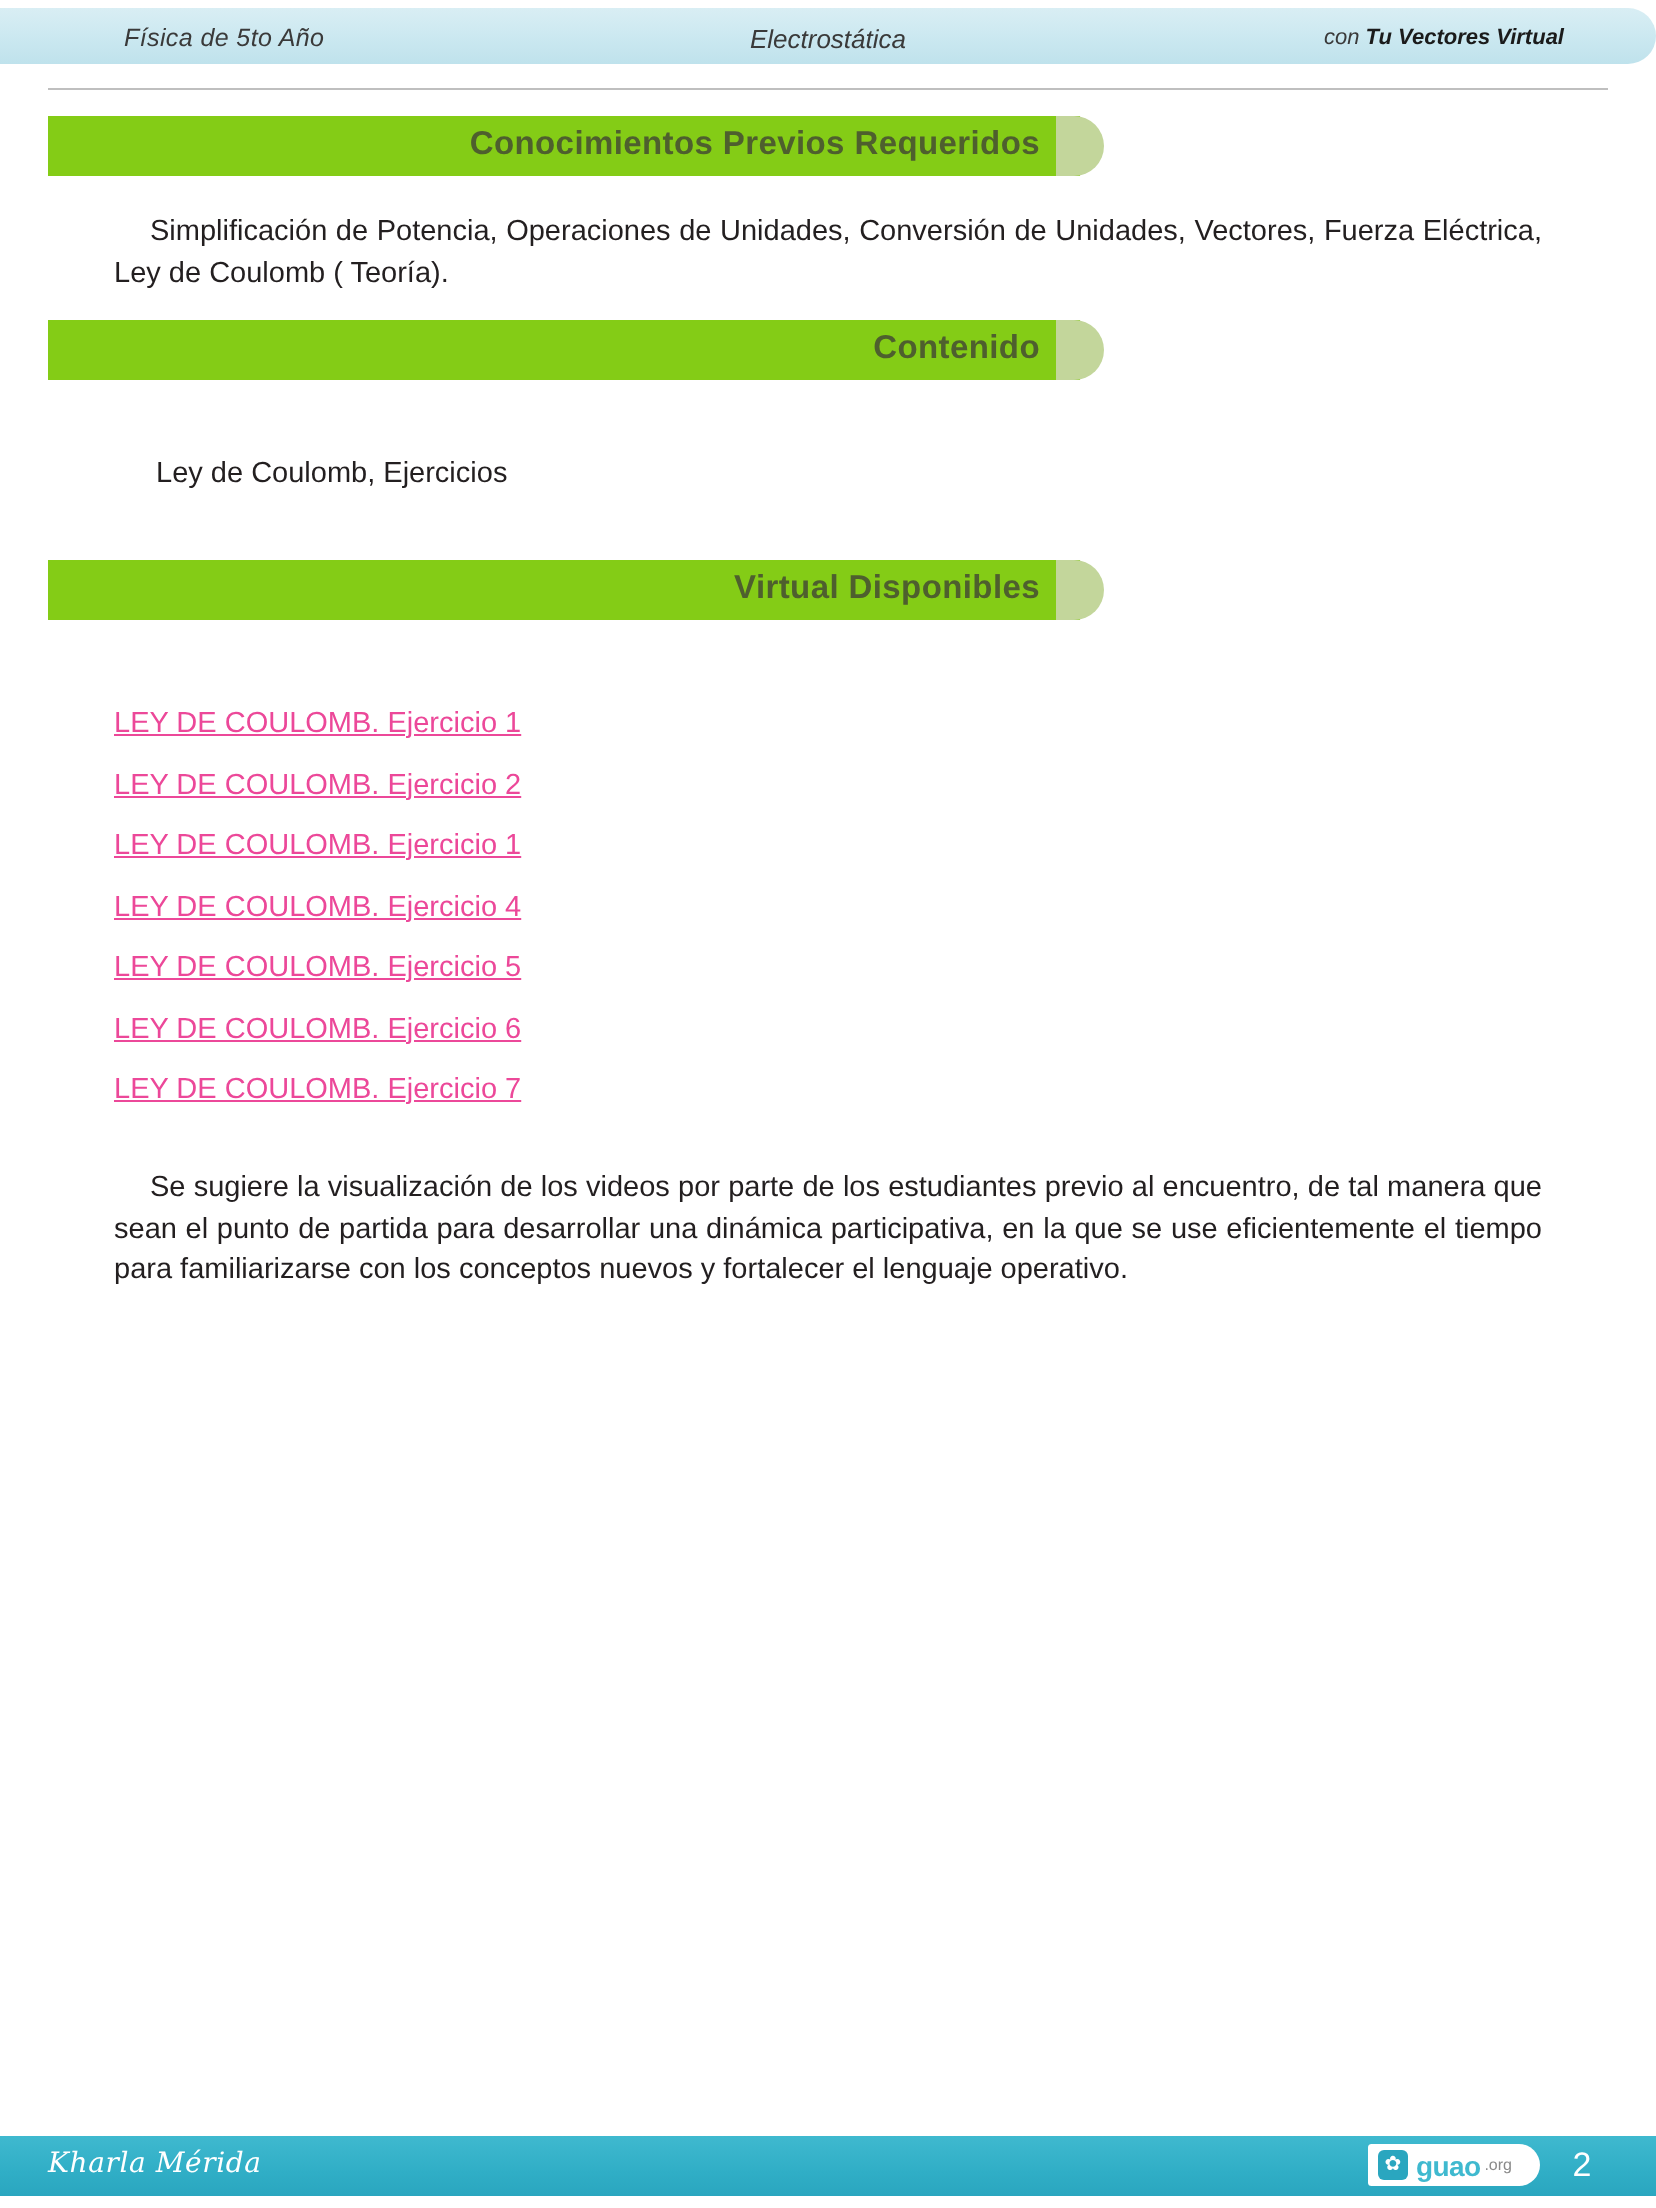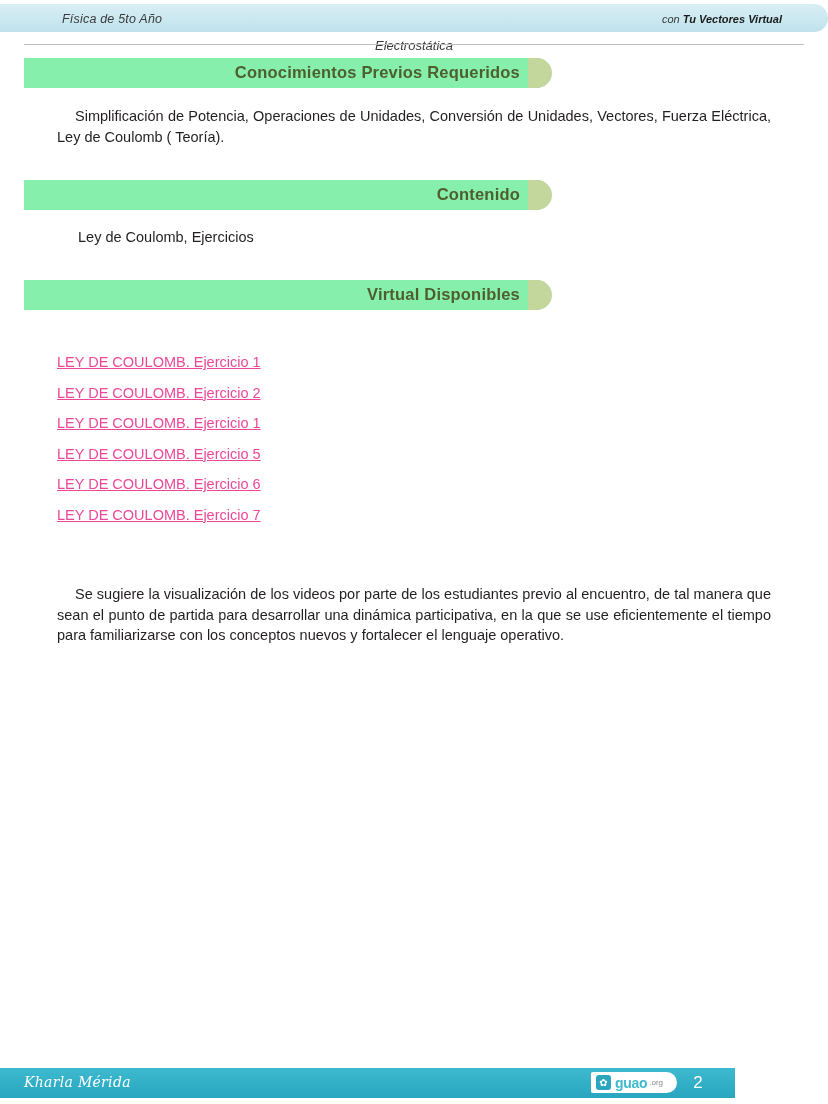--- a/index.html
+++ b/index.html
@@ -42,21 +42,20 @@
     letter-spacing: 0.2px;
   }
   .header-center {
     position: absolute;
     left: 0;
     right: 0;
     top: 8px;
     text-align: center;
     font-size: 13px;
     color: #3a3a3a;
-    margin-top: 26px;
   }
   .header-right {
     position: absolute;
     right: 46px;
     top: 9px;
     font-size: 11px;
     color: #3a3a3a;
   }
   .header-right b {
     color: #1b1b1b;
@@ -70,21 +69,21 @@
     height: 1px;
     background: #bfbfbf;
   }
 
   
   .banner {
     position: absolute;
     left: 24px;
     width: 516px;
     height: 30px;
-    background: #86efac;
+    background: #84cc16;
     box-sizing: border-box;
   }
   .banner .cap {
     position: absolute;
     right: -12px;
     top: 0;
     width: 24px;
     height: 30px;
     background: #c3d69b;
     border-radius: 0 15px 15px 0;
@@ -94,21 +93,21 @@
     right: 20px;
     top: 5px;
     font-size: 16.5px;
     font-weight: bold;
     color: #4e5f2e;
     letter-spacing: 0.2px;
     z-index: 2;
   }
 
   #banner-1 { top: 58px; }
-  #banner-2 { top: 180px; }
+  #banner-2 { top: 160px; }
   #banner-3 { top: 280px; }
 
   
   .para {
     position: absolute;
     left: 57px;
     width: 714px;
     font-size: 14.5px;
     line-height: 20.5px;
     color: #231f20;
@@ -142,21 +141,21 @@
     text-decoration: underline;
     white-space: nowrap;
     cursor: pointer;
   }
 
   
   .footer {
     position: absolute;
     left: 0;
     bottom: 6px;
-    width: 735px;
+    width: 828px;
     height: 30px;
     background: linear-gradient(to bottom, #3fb9cf 0%, #30aec6 60%, #2aa6bf 100%);
   }
   .footer-author {
     position: absolute;
     left: 24px;
     top: 6px;
     font-family: "DejaVu Serif", serif;
     font-style: italic;
     font-size: 14px;
@@ -236,20 +235,21 @@
 
 <div class="banner" id="banner-3">
   <div class="cap"></div>
   <div class="label">Virtual Disponibles</div>
 </div>
 
 <div class="links">
   <a class="link-item">LEY DE COULOMB. Ejercicio 1</a>
   <a class="link-item">LEY DE COULOMB. Ejercicio 2</a>
   <a class="link-item">LEY DE COULOMB. Ejercicio 1</a>
+  <a class="link-item">LEY DE COULOMB. Ejercicio 4</a>
   <a class="link-item">LEY DE COULOMB. Ejercicio 5</a>
   <a class="link-item">LEY DE COULOMB. Ejercicio 6</a>
   <a class="link-item">LEY DE COULOMB. Ejercicio 7</a>
 </div>
 
 <div class="para" id="para-note">Se sugiere la visualización de los videos por parte de los estudiantes previo al encuentro, de tal manera que sean el punto de partida para desarrollar una dinámica participativa, en la que se use eficientemente el tiempo para familiarizarse con los conceptos nuevos y fortalecer el lenguaje operativo.</div>
 
 <div class="footer">
   <div class="footer-author">Kharla Mérida</div>
   <div class="footer-logo">

